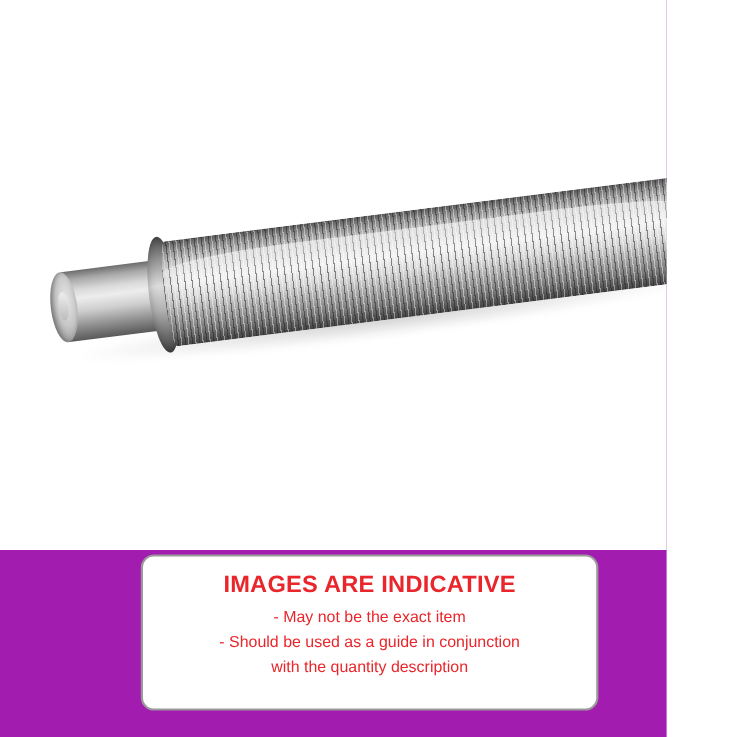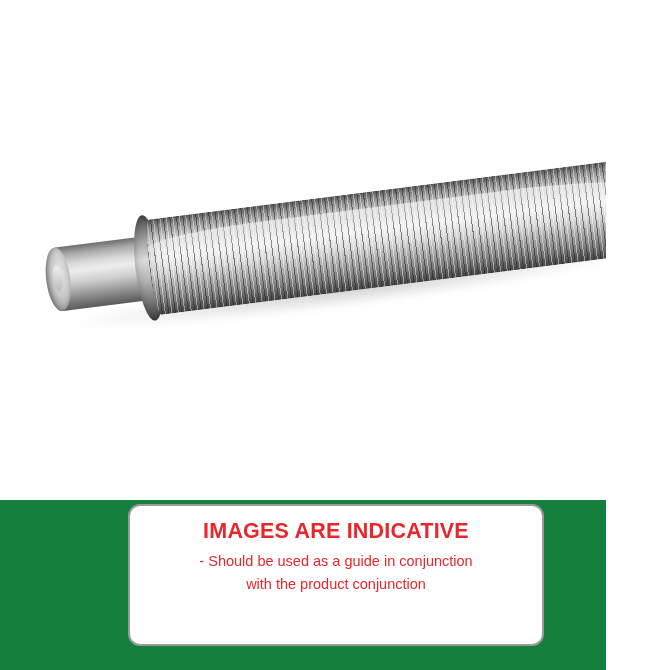--- a/index.html
+++ b/index.html
@@ -7,21 +7,21 @@
     padding: 0;
     background: #ffffff;
   }
   body {
     font-family: "Liberation Sans", sans-serif;
   }
   .page {
     position: relative;
     width: 606px;
     height: 670px;
-    background: #15803d;
+    background: #a21caf;
     overflow: hidden;
   }
 
   
   .photo {
     position: absolute;
     left: 0;
     top: 0;
     width: 670px;
     height: 500px;
@@ -207,17 +207,18 @@
       <div class="hub-bore"></div>
       <div class="flange"></div>
       <div class="barrel"></div>
       <div class="barrel-gloss"></div>
       <div class="end-cap"></div>
     </div>
   </div>
 
   <div class="notice">
     <div class="notice-title">IMAGES ARE INDICATIVE</div>
+    <div class="notice-line">- May not be the exact item</div>
     <div class="notice-line">- Should be used as a guide in conjunction</div>
-    <div class="notice-line">with the product conjunction</div>
+    <div class="notice-line">with the quantity description</div>
   </div>
 
 </div>
 
 </body></html>

